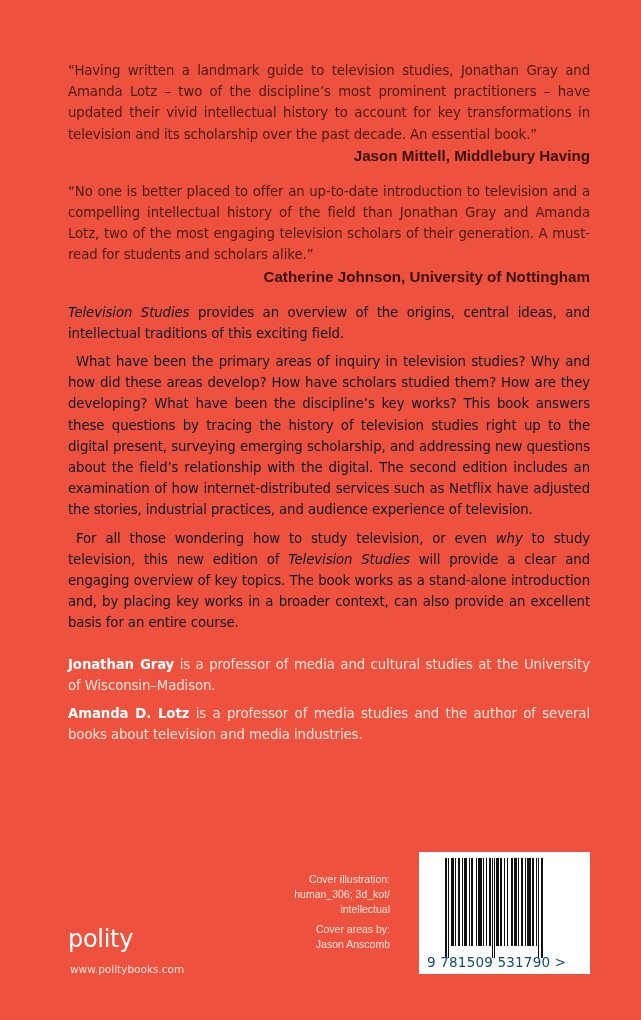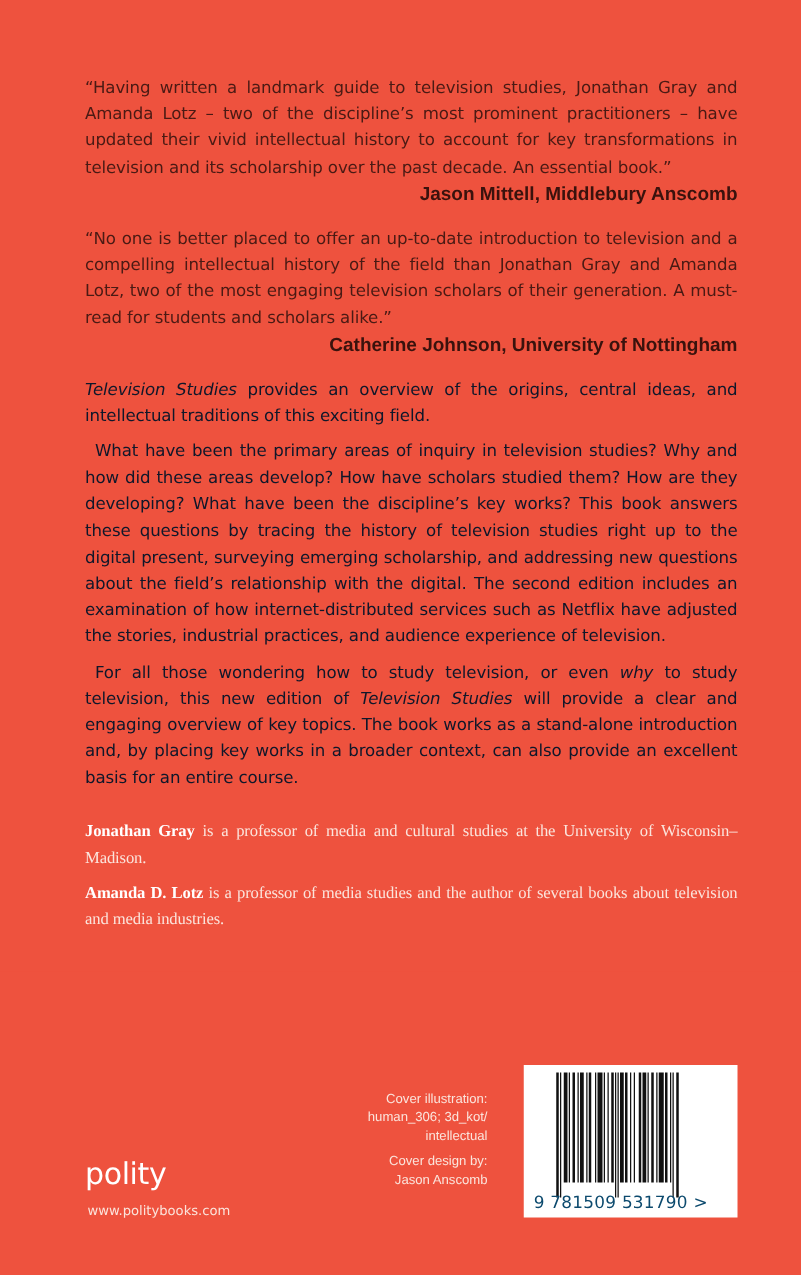--- a/index.html
+++ b/index.html
@@ -20,21 +20,21 @@
     font-size: 15.2px; text-align: right; margin: 0 0 14px 0; line-height: 22px;
   }
   .desc {
     color: #0f172a; font-size: 13.3px; line-height: 21.2px; text-align: justify;
     margin: 0 0 7px 0; letter-spacing: -0.1px;
   }
   .desc.indent { text-indent: 8px; }
   .desc.first { margin-top: 14px; }
   .bio {
     color: #fbe4dc; font-size: 13.3px; line-height: 21.2px; text-align: justify;
-    margin: 0 0 7px 0; letter-spacing: -0.1px; font-family: Liberation Serif, serif;
+    margin: 0 0 7px 0; letter-spacing: -0.1px;
   }
   .bio.first { margin-top: 20px; }
   .bio b { color: #ffffff; }
   em { font-style: italic; }
 
   .credits {
     position: absolute; left: 270px; top: 872px; width: 124px;
     text-align: right; color: #fbe4dc; font-family: "Liberation Sans", sans-serif;
     font-size: 10.5px; line-height: 15px;
   }
@@ -61,21 +61,21 @@
     font-family: "DejaVu Sans", sans-serif; font-size: 10.5px;
   }
 </style>
 </head>
 <body>
 
 <div class="cover">
   <div class="content">
 
     <p class="quote">“Having written a landmark guide to television studies, Jonathan Gray and Amanda Lotz – two of the discipline’s most prominent practitioners – have updated their vivid intellectual history to account for key transformations in television and its scholarship over the past decade. An essential book.”</p>
-    <p class="attrib">Jason Mittell, Middlebury Anscomb</p>
+    <p class="attrib">Jason Mittell, Middlebury Having</p>
 
     <p class="quote">“No one is better placed to offer an up-to-date introduction to television and a compelling intellectual history of the field than Jonathan Gray and Amanda Lotz, two of the most engaging television scholars of their generation. A must-read for students and scholars alike.”</p>
     <p class="attrib">Catherine Johnson, University of Nottingham</p>
 
     <p class="desc first"><em>Television Studies</em><span> provides an overview of the origins, central ideas, and intellectual traditions of this exciting field.</span></p>
 
     <p class="desc indent">What have been the primary areas of inquiry in television studies? Why and how did these areas develop? How have scholars studied them? How are they developing? What have been the discipline’s key works? This book answers these questions by tracing the history of television studies right up to the digital present, surveying emerging scholarship, and addressing new questions about the field’s relationship with the digital. The second edition includes an examination of how internet-distributed services such as Netflix have adjusted the stories, industrial practices, and audience experience of television.</p>
 
     <p class="desc indent"><span>For all those wondering how to study television, or even </span><em>why</em><span> to study television, this new edition of </span><em>Television Studies</em><span> will provide a clear and engaging overview of key topics. The book works as a stand-alone introduction and, by placing key works in a broader context, can also provide an excellent basis for an entire course.</span></p>
 
@@ -83,21 +83,21 @@
     <p class="bio"><b>Amanda D. Lotz</b><span> is a professor of media studies and the author of several books about television and media industries.</span></p>
   </div>
 
   <div class="credits">
     <p>
       <span>Cover illustration:</span><br>
       <span>human_306; 3d_kot/</span><br>
       <span>intellectual</span>
     </p>
     <p>
-      <span>Cover design by:</span><br>
+      <span>Cover areas by:</span><br>
       <span>Jason Anscomb</span>
     </p>
   </div>
 
   <div class="barcode-box">
     <div class="bars">
       <span class="long" style="width:2px"></span>
         <span class="gap" style="width:1px"></span>
         <span class="long" style="width:1px"></span>
         <span class="gap" style="width:2px"></span>

